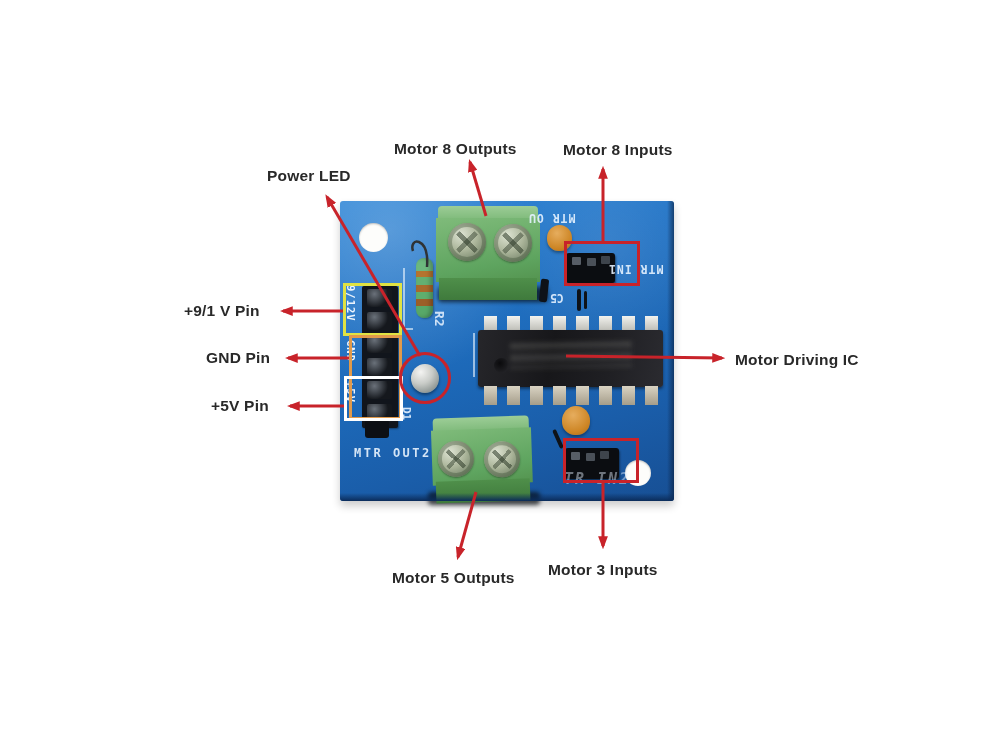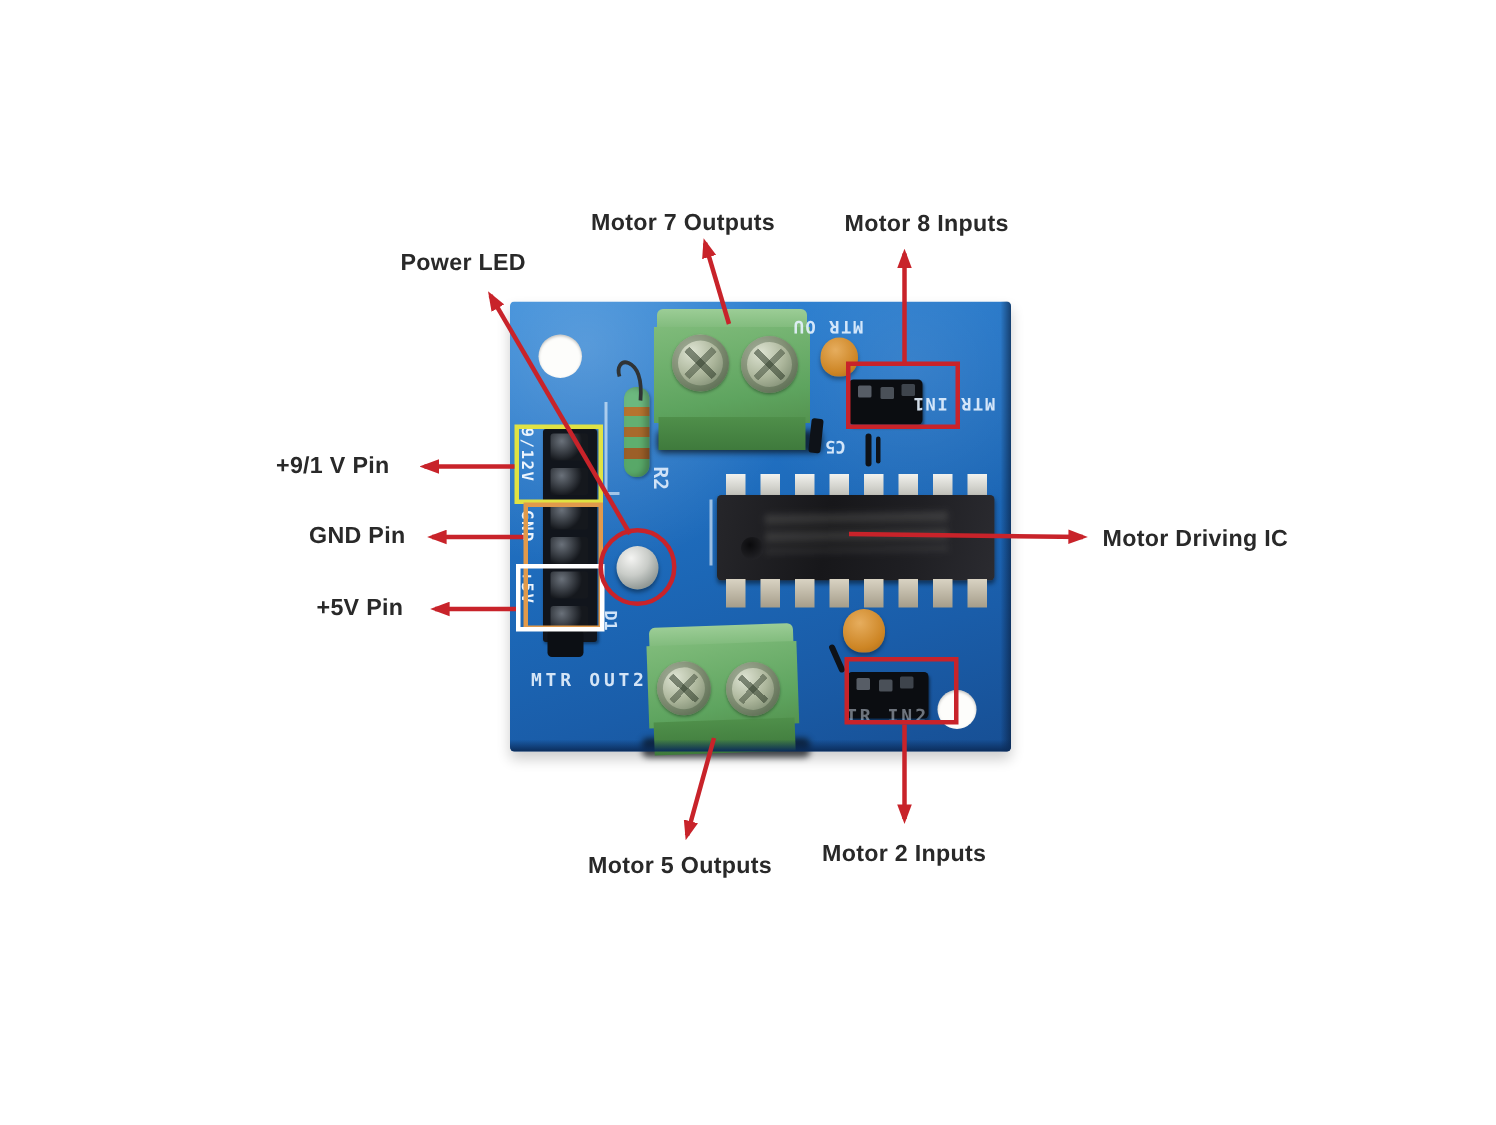--- a/index.html
+++ b/index.html
@@ -96,21 +96,21 @@
       font-weight:bold;white-space:nowrap;}
   .sk.vert{writing-mode:vertical-rl;}
   .sk.flip{transform:rotate(180deg);}
   .sk-pinlbl{font-size:10.5px;letter-spacing:1px;color:#ecf4fd;}
   .sk-mtrou{left:188px;top:10px;font-size:11.5px;letter-spacing:1px;}
   .sk-mtrin1{left:268px;top:61px;font-size:11.5px;letter-spacing:1px;}
   .sk-c5{left:210px;top:90px;font-size:11.5px;}
   .sk-r2{left:92px;top:110px;font-size:13px;color:rgba(235,245,255,.85);}
   .sk-d1{left:60px;top:206px;font-size:11px;}
   .sk-mtrout2{left:14px;top:245px;font-size:12px;letter-spacing:2.5px;color:rgba(228,240,252,.92);}
-  .sk-mtrin2{left:224px;top:269px;font-size:12px;letter-spacing:2px;opacity:.5;}
+  .sk-mtrin2{left:224px;top:269px;font-size:15px;letter-spacing:2px;opacity:.5;font-style:italic;}
 
   
   .hl{position:absolute;}
   .hl-yellow{left:343px;top:283px;width:53px;height:47px;border:3px solid #e0e243;}
   .hl-orange{left:349px;top:335px;width:47px;height:79px;border:3px solid #e19a4b;}
   .hl-white{left:344px;top:376px;width:53px;height:39px;border:3px solid #ffffff;}
 
   
   .red-rect{position:absolute;border:3px solid #c8232a;}
   .rb1{left:564px;top:241px;width:70px;height:39px;}
@@ -244,22 +244,22 @@
     <line x1="420" y1="356" x2="327" y2="197" stroke="#c8232a" stroke-width="3" marker-end="url(#ah)"></line>
     <line x1="343" y1="311" x2="283" y2="311" stroke="#c8232a" stroke-width="3" marker-end="url(#ah)"></line>
     <line x1="349" y1="358" x2="288" y2="358" stroke="#c8232a" stroke-width="3" marker-end="url(#ah)"></line>
     <line x1="344" y1="406" x2="290" y2="406" stroke="#c8232a" stroke-width="3" marker-end="url(#ah)"></line>
     <line x1="566" y1="356" x2="722" y2="358" stroke="#c8232a" stroke-width="3" marker-end="url(#ah)"></line>
     <line x1="476" y1="492" x2="458" y2="557" stroke="#c8232a" stroke-width="3" marker-end="url(#ah)"></line>
     <line x1="603" y1="483" x2="603" y2="546" stroke="#c8232a" stroke-width="3" marker-end="url(#ah)"></line>
   </svg>
 
   <div class="lbl lbl-power">Power LED</div>
-  <div class="lbl lbl-m1o">Motor 7 Outputs</div>
+  <div class="lbl lbl-m1o">Motor 8 Outputs</div>
   <div class="lbl lbl-m1i">Motor 8 Inputs</div>
   <div class="lbl lbl-v912">+9/1 V Pin</div>
   <div class="lbl lbl-gnd">GND Pin</div>
   <div class="lbl lbl-v5">+5V Pin</div>
   <div class="lbl lbl-ic">Motor Driving IC</div>
   <div class="lbl lbl-m2o">Motor 5 Outputs</div>
-  <div class="lbl lbl-m2i">Motor 2 Inputs</div>
+  <div class="lbl lbl-m2i">Motor 3 Inputs</div>
 
 </div>
 
 </body></html>

